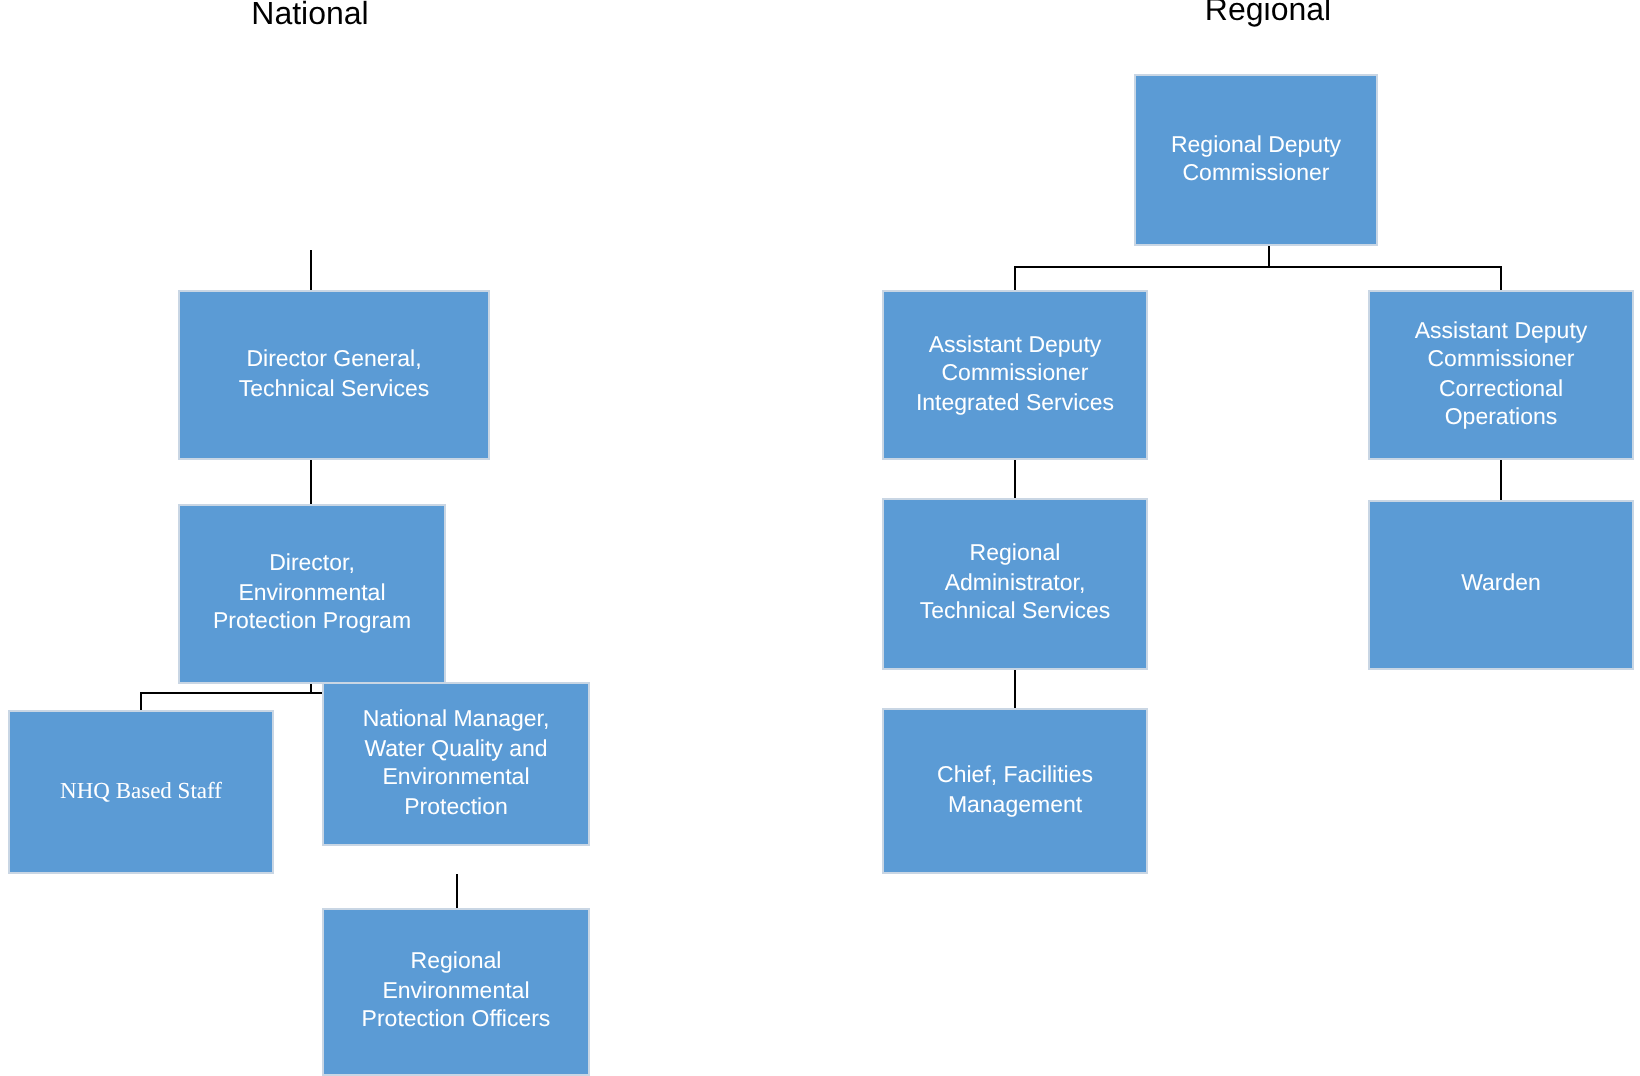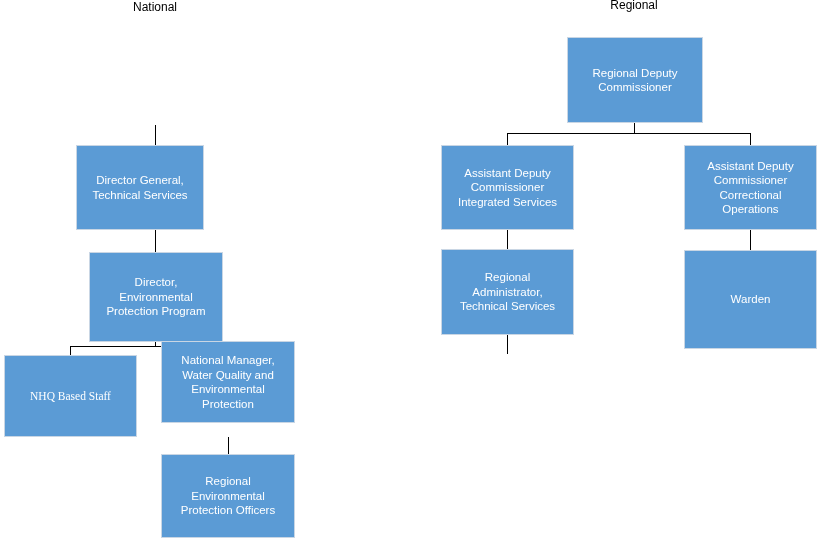--- a/index.html
+++ b/index.html
@@ -11,21 +11,21 @@
   #chart-root {
     position: relative;
     width: 820px;
     height: 538px;
     background: #ffffff;
     font-family: "Liberation Sans", sans-serif;
     overflow: hidden;
   }
   .col-title {
     position: absolute;
-    font-size: 12px;
+    font-size: 16px;
     color: #000000;
     text-align: center;
     white-space: nowrap;
     line-height: 13px;
   }
   .node {
     position: absolute;
     box-sizing: border-box;
     background: #5B9BD5;
     border: 1px solid #C9D6E4;
@@ -56,21 +56,21 @@
 <body>
 
 <div id="chart-root">
 
   <div class="col-title" style="left:95px; top:1px; width:120px;">National</div>
   <div class="col-title" style="left:574px; top:-1px; width:120px;">Regional</div>
 
 
   <div class="conn conn-v" style="left:155px; top:125px; height:20px;"></div>
 
-  <div class="node" style="left:76px; top:145px; width:128px; height:85px;">
+  <div class="node" style="left:89px; top:145px; width:156px; height:85px;">
     <span class="node-label">Director General,
 Technical Services</span>
   </div>
 
   <div class="conn conn-v" style="left:155px; top:230px; height:22px;"></div>
 
   <div class="node" style="left:89px; top:252px; width:134px; height:90px;">
     <span class="node-label">Director,
 Environmental
 Protection Program</span>
@@ -93,21 +93,21 @@
   </div>
 
   <div class="conn conn-v" style="left:228px; top:437px; height:17px;"></div>
 
   <div class="node" style="left:161px; top:454px; width:134px; height:84px;">
     <span class="node-label">Regional
 Environmental
 Protection Officers</span>
   </div>
 
-  <div class="node" style="left:567px; top:37px; width:136px; height:86px;">
+  <div class="node" style="left:567px; top:37px; width:122px; height:86px;">
     <span class="node-label">Regional Deputy
 Commissioner</span>
   </div>
 
   <div class="conn conn-v" style="left:634px; top:123px; height:10px;"></div>
   <div class="conn conn-h" style="left:507px; top:133px; width:244px;"></div>
   <div class="conn conn-v" style="left:507px; top:133px; height:12px;"></div>
   <div class="conn conn-v" style="left:750px; top:133px; height:12px;"></div>
 
   <div class="node" style="left:441px; top:145px; width:133px; height:85px;">
@@ -126,20 +126,24 @@
   <div class="conn conn-v" style="left:507px; top:230px; height:19px;"></div>
 
   <div class="node" style="left:441px; top:249px; width:133px; height:86px;">
     <span class="node-label">Regional
 Administrator,
 Technical Services</span>
   </div>
 
   <div class="conn conn-v" style="left:507px; top:335px; height:19px;"></div>
 
+  <div class="node" style="left:441px; top:354px; width:133px; height:83px;">
+    <span class="node-label">Chief, Facilities
+Management</span>
+  </div>
 
   <div class="conn conn-v" style="left:750px; top:230px; height:20px;"></div>
 
-  <div class="node" style="left:684px; top:250px; width:133px; height:99px;">
+  <div class="node" style="left:684px; top:250px; width:133px; height:85px;">
     <span class="node-label">Warden</span>
   </div>
 
 </div>
 
 </body></html>

